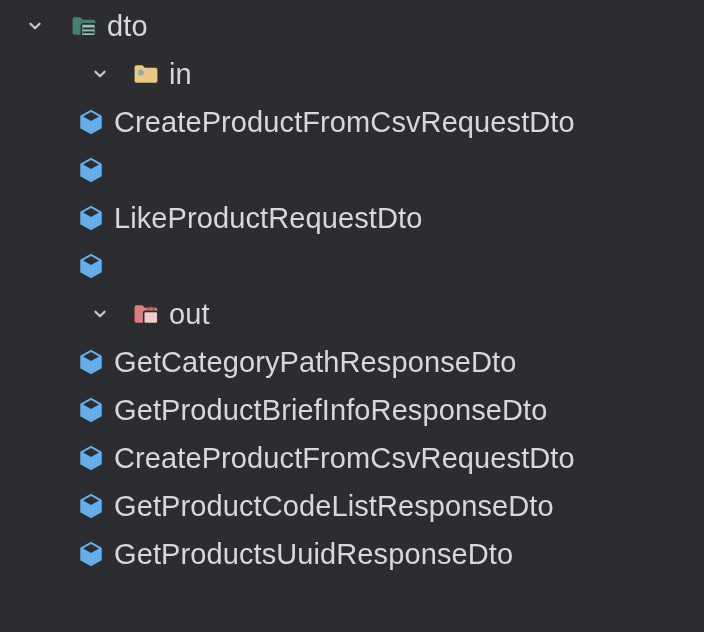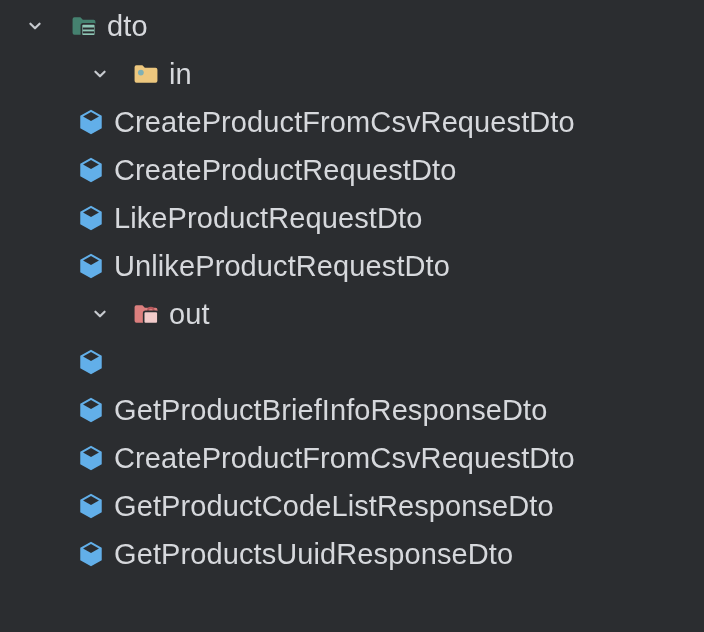--- a/index.html
+++ b/index.html
@@ -121,39 +121,37 @@
       </span>
     <span class="label">CreateProductFromCsvRequestDto</span>
   </div>
 
   <div class="row lvl2">
     <span class="icon">
         <svg width="28" height="28" viewBox="0 0 24 24">
           <use href="#icon-class-cube"></use>
         </svg>
       </span>
-    <span class="label">CreateProductRequestDto</span>
   </div>
 
   <div class="row lvl2">
     <span class="icon">
         <svg width="28" height="28" viewBox="0 0 24 24">
           <use href="#icon-class-cube"></use>
         </svg>
       </span>
     <span class="label">LikeProductRequestDto</span>
   </div>
 
   <div class="row lvl2">
     <span class="icon">
         <svg width="28" height="28" viewBox="0 0 24 24">
           <use href="#icon-class-cube"></use>
         </svg>
       </span>
-    <span class="label">UnlikeProductRequestDto</span>
   </div>
 
   <div class="row lvl1">
     <span class="chev">
         <svg width="22" height="22">
           <use href="#icon-chevron"></use>
         </svg>
       </span>
     <span class="icon">
         <svg width="28" height="28" viewBox="0 0 24 24">
@@ -162,20 +160,21 @@
       </span>
     <span class="label">out</span>
   </div>
 
   <div class="row lvl2">
     <span class="icon">
         <svg width="28" height="28" viewBox="0 0 24 24">
           <use href="#icon-class-cube"></use>
         </svg>
       </span>
+    <span class="label">GetCategoryPathResponseDto</span>
   </div>
 
   <div class="row lvl2">
     <span class="icon">
         <svg width="28" height="28" viewBox="0 0 24 24">
           <use href="#icon-class-cube"></use>
         </svg>
       </span>
     <span class="label">GetProductBriefInfoResponseDto</span>
   </div>

